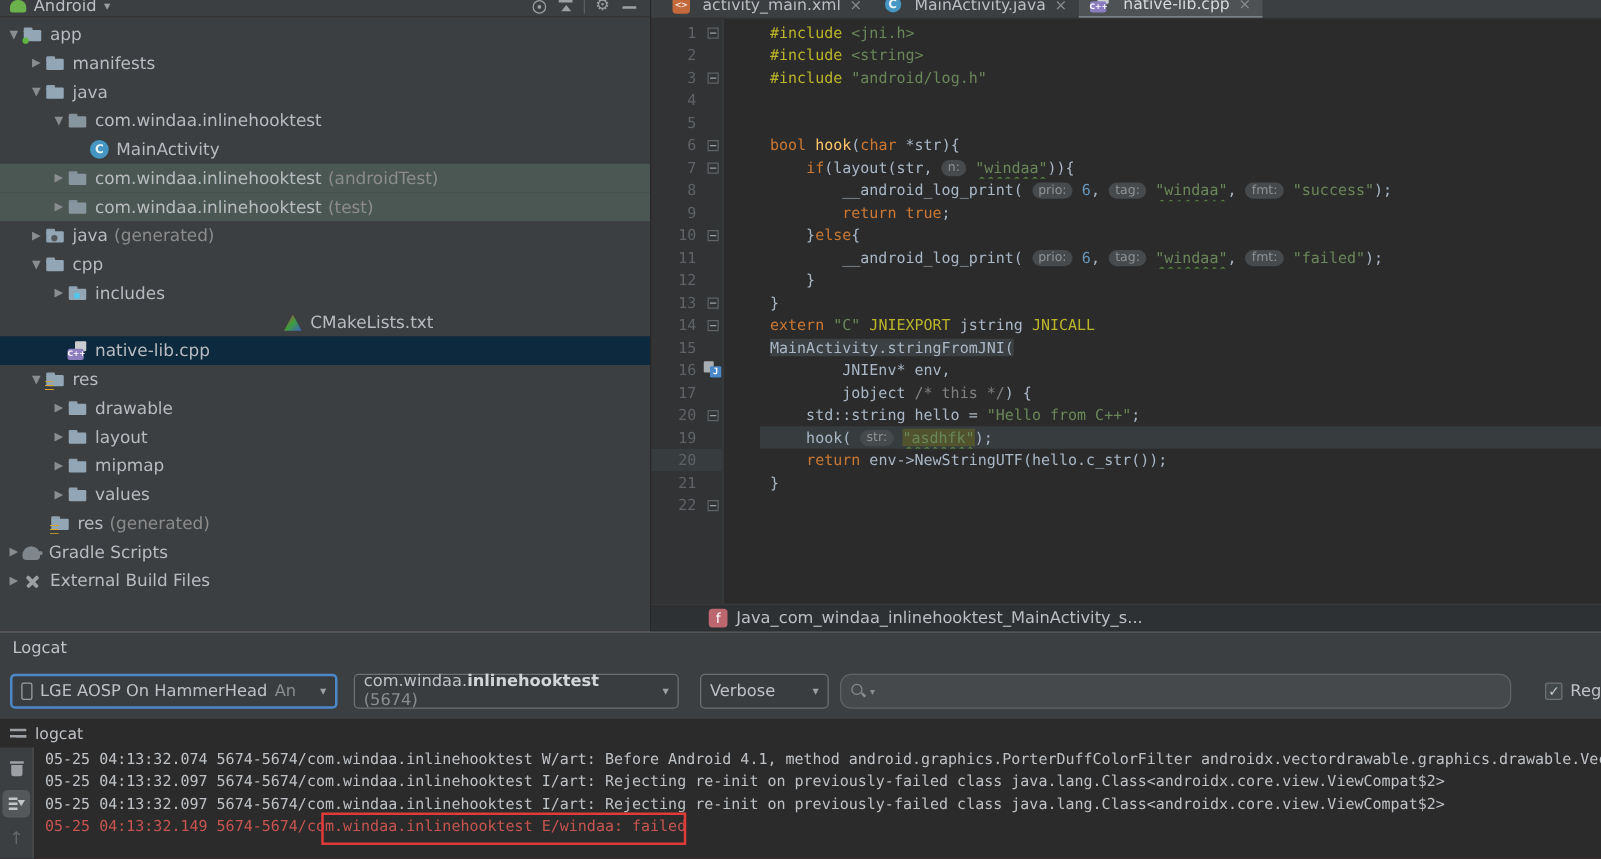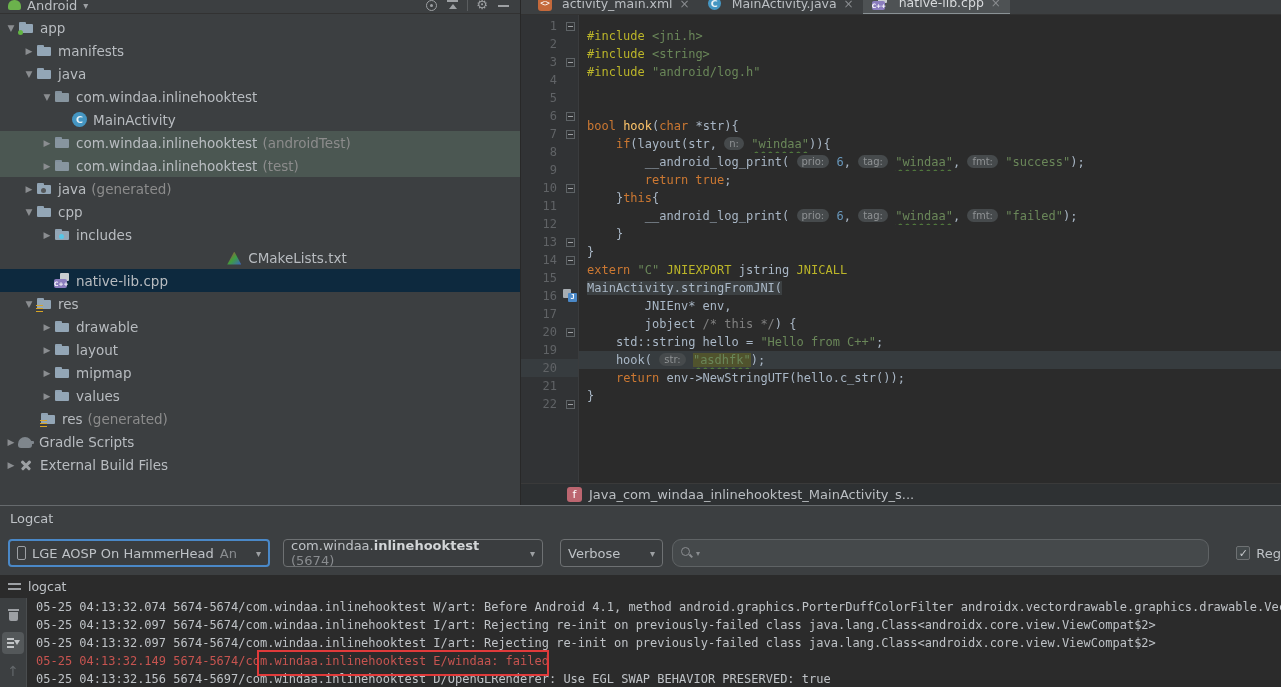--- a/index.html
+++ b/index.html
@@ -72,21 +72,21 @@
   .gutter{width:58px;background:#313335;border-right:1px solid #3A3C3E;padding-top:2px;flex:none;}
   .grow{height:18px;position:relative;}
   .grow.cur{background:#373C3F;}
   .gnum{position:absolute;right:21px;top:0;line-height:18px;color:#606366;}
   .fold{position:absolute;right:3px;top:4.5px;width:9px;height:9px;border:1px solid #5E6366;background:#313335;}
   .fold::after{content:'';position:absolute;left:1px;top:3px;width:5px;height:1px;background:#9DA0A3;}
   .jni-ic{position:absolute;right:1px;top:2px;width:14px;height:13px;}
   .jni-ic::before{content:'';position:absolute;left:0;top:0;width:8px;height:9px;background:#A7ADB2;border-radius:1px;}
   .jni-ic i{position:absolute;right:0;bottom:0;width:9px;height:9px;background:#4A88C7;border-radius:1px;
     font-style:normal;color:#fff;font-size:7px;line-height:9px;text-align:center;font-weight:bold;}
-  .code{flex:1;padding-top:12px;min-width:0;}
+  .code{flex:1;padding-top:2px;min-width:0;margin-left:29px;}
   .cl{height:18px;line-height:18px;white-space:pre;padding-left:8px;color:#A9B7C6;overflow:hidden;}
   .cl.cur{background:#373C3F;}
   .k{color:#CC7832;}
   .p{color:#BBB529;}
   .s{color:#6A8759;}
   .sw{color:#6A8759;text-decoration:underline;text-decoration-style:wavy;text-decoration-color:#54803E;text-underline-offset:3px;}
   .n{color:#6897BB;}
   .c{color:#808080;}
   .f{color:#FFC66B;}
   .fd{color:#A9B7C6;background:#3C4042;}
@@ -389,21 +389,21 @@
         <div class="code" id="code">
             <div class="cl"><span class="p">#include </span><span class="s">&lt;jni.h&gt;</span></div>
             <div class="cl"><span class="p">#include </span><span class="s">&lt;string&gt;</span></div>
             <div class="cl"><span class="p">#include </span><span class="s">"android/log.h"</span></div>
             <div class="cl"></div>
             <div class="cl"></div>
             <div class="cl"><span class="k">bool</span><span class="t"> </span><span class="f">hook</span><span class="t">(</span><span class="k">char</span><span class="t"> *str){</span></div>
             <div class="cl"><span class="t">    </span><span class="k">if</span><span class="t">(layout(str, </span><span class="h">n:</span><span class="t"> </span><span class="sw">"windaa"</span><span class="t">)){</span></div>
             <div class="cl"><span class="t">        __android_log_print( </span><span class="h">prio:</span><span class="t"> </span><span class="n">6</span><span class="t">, </span><span class="h">tag:</span><span class="t"> </span><span class="sw">"windaa"</span><span class="t">, </span><span class="h">fmt:</span><span class="t"> </span><span class="s">"success"</span><span class="t">);</span></div>
             <div class="cl"><span class="t">        </span><span class="k">return true</span><span class="t">;</span></div>
-            <div class="cl"><span class="t">    }</span><span class="k">this</span><span class="t">{</span></div>
+            <div class="cl"><span class="t">    }</span><span class="k">else</span><span class="t">{</span></div>
             <div class="cl"><span class="t">        __android_log_print( </span><span class="h">prio:</span><span class="t"> </span><span class="n">6</span><span class="t">, </span><span class="h">tag:</span><span class="t"> </span><span class="sw">"windaa"</span><span class="t">, </span><span class="h">fmt:</span><span class="t"> </span><span class="s">"failed"</span><span class="t">);</span></div>
             <div class="cl"><span class="t">    }</span></div>
             <div class="cl"><span class="t">}</span></div>
             <div class="cl"><span class="k">extern </span><span class="s">"C" </span><span class="p">JNIEXPORT </span><span class="t">jstring </span><span class="p">JNICALL</span></div>
             <div class="cl"><span class="fd">MainActivity.stringFromJNI(</span></div>
             <div class="cl"><span class="t">        JNIEnv* env,</span></div>
             <div class="cl"><span class="t">        jobject </span><span class="c">/* this */</span><span class="t">) {</span></div>
             <div class="cl"><span class="t">    std::string hello = </span><span class="s">"Hello from C++"</span><span class="t">;</span></div>
             <div class="cl cur"><span class="t">    hook( </span><span class="h">str:</span><span class="t"> </span><span class="sel">"asdhfk"</span><span class="t">);</span></div>
             <div class="cl"><span class="t">    </span><span class="k">return</span><span class="t"> env-&gt;NewStringUTF(hello.c_str());</span></div>
@@ -459,20 +459,19 @@
             </span>
           <span class="sbtn">
               <span class="ic-up">↑</span>
             </span>
         </div>
         <div class="lc-log" id="log">
             <div class="ll">05-25 04:13:32.074 5674-5674/com.windaa.inlinehooktest W/art: Before Android 4.1, method android.graphics.PorterDuffColorFilter androidx.vectordrawable.graphics.drawable.VectorDr</div>
             <div class="ll">05-25 04:13:32.097 5674-5674/com.windaa.inlinehooktest I/art: Rejecting re-init on previously-failed class java.lang.Class&lt;androidx.core.view.ViewCompat$2&gt;</div>
             <div class="ll">05-25 04:13:32.097 5674-5674/com.windaa.inlinehooktest I/art: Rejecting re-init on previously-failed class java.lang.Class&lt;androidx.core.view.ViewCompat$2&gt;</div>
             <div class="ll err">05-25 04:13:32.149 5674-5674/com.windaa.inlinehooktest E/windaa: failed</div>
-            <div class="ll">05-25 04:13:32.156 5674-5697/com.windaa.inlinehooktest D/OpenGLRenderer: Use EGL SWAP BEHAVIOR PRESERVED: true</div>
           </div>
       </div>
     </div>
   </div>
 
   <div class="redbox" id="redbox" style="left: 257px; top: 650px; width: 292px; height: 26px;"></div>
 </div>
 
 </body></html>

